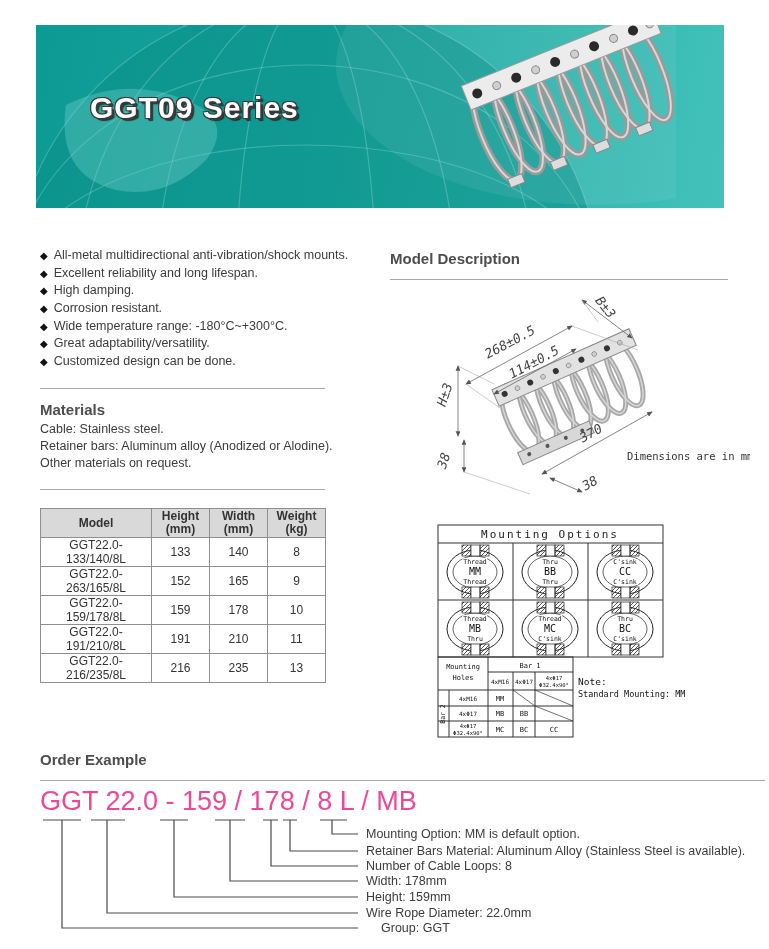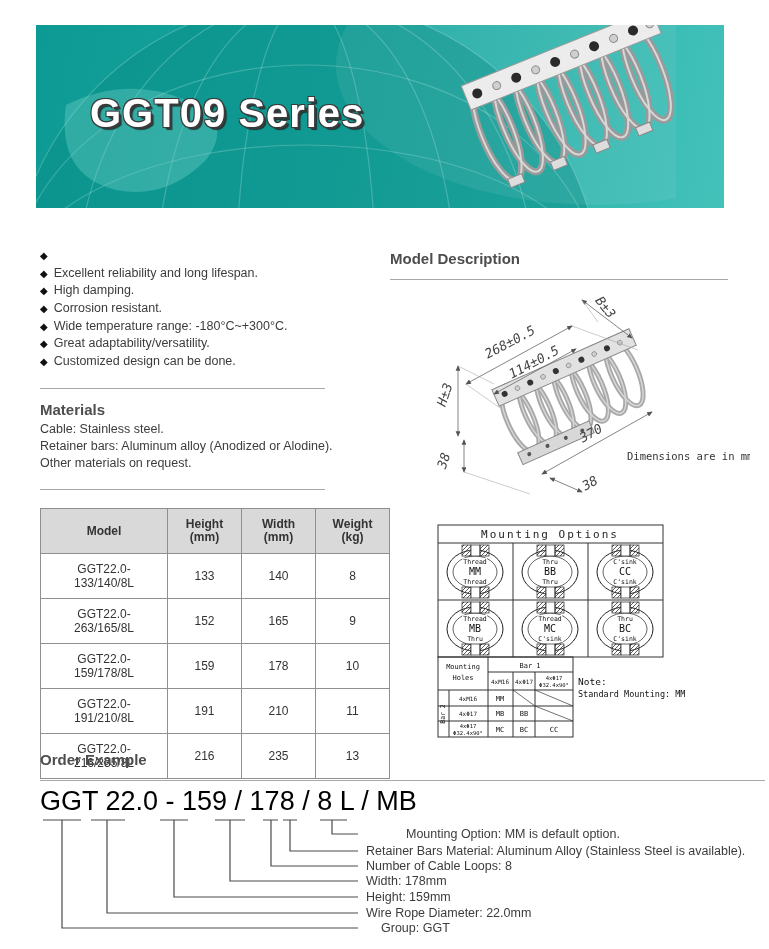--- a/index.html
+++ b/index.html
@@ -2,41 +2,41 @@
 <html><head>
 <meta charset="utf-8">
 <style>
   html,body{margin:0;padding:0;background:#fff;}
   .page{position:relative;width:769px;height:949px;background:#fff;overflow:hidden;
         font-family:"Liberation Sans",sans-serif;color:#3c3c3c;}
   .abs{position:absolute;}
   
   .banner{position:absolute;left:36px;top:25px;width:688px;height:183px;overflow:hidden;
           background:linear-gradient(100deg,#0d9a94 0%,#1ca7a0 45%,#43c2ba 100%);}
-  .banner-title{position:absolute;left:54px;top:66px;font-size:40px;font-weight:bold;color:#fff;
+  .banner-title{position:absolute;left:54px;top:66px;font-size:30px;font-weight:bold;color:#fff;
           letter-spacing:1px;white-space:nowrap;
           text-shadow:2px 2px 0 #3a3a3a,-1px -1px 0 #3a3a3a,1px -1px 0 #3a3a3a,-1px 1px 0 #3a3a3a,3px 3px 1px rgba(30,30,30,.8);}
   
   .section-heading{position:absolute;font-size:15px;font-weight:bold;color:#4d4d4d;white-space:nowrap;}
   .rule{position:absolute;height:1px;background:#a8a8a8;}
   
   .features{position:absolute;left:40px;top:246px;width:340px;font-size:12.5px;}
   .feature-row{display:flex;align-items:flex-start;gap:6px;height:17.7px;line-height:15px;padding-top:2px;box-sizing:border-box;}
   .diamond{font-size:10px;line-height:15px;color:#111;}
   
   .materials-lines{position:absolute;left:40px;top:421px;font-size:12.5px;line-height:17px;}
   
   table.spec{position:absolute;left:40px;top:508px;border-collapse:collapse;font-size:12px;color:#333;}
-  table.spec th,table.spec td{border:1px solid #8f8f8f;padding:8px;}
+  table.spec th,table.spec td{border:1px solid #8f8f8f;padding:0;}
   table.spec th{background:#d9d9d9;font-weight:bold;height:28px;line-height:13px;}
   table.spec td{height:22px;text-align:center;}
   td.model-cell{text-align:left;padding-left:6px;width:104px;margin-left:20px;}
   .col-model{width:110px;} .col-num{width:57px;}
   
-  .order-code{position:absolute;left:40px;top:786px;font-size:27px;color:#000000;white-space:nowrap;letter-spacing:0px;}
+  .order-code{position:absolute;left:40px;top:786px;font-size:27px;color:#ec4899;white-space:nowrap;letter-spacing:0px;}
   .order-label{position:absolute;left:366px;font-size:12.5px;white-space:nowrap;color:#3c3c3c;}
   
   text{font-family:"DejaVu Sans Mono",monospace;}
 </style>
 </head>
 <body>
 
 <div class="page">
 
   <div class="banner">
@@ -99,20 +99,21 @@
             <circle cx="198" cy="-13" r="4" fill="#cfcfcf" stroke="#888"></circle>
         </g>
       </g>
     </svg>
     <div class="banner-title">GGT09 Series</div>
   </div>
 
   <div class="features">
     <div class="feature-row">
         <span class="diamond">◆</span>
+        <span>All-metal multidirectional anti-vibration/shock mounts.</span>
       </div>
     <div class="feature-row">
         <span class="diamond">◆</span>
         <span>Excellent reliability and long lifespan.</span>
       </div>
     <div class="feature-row">
         <span class="diamond">◆</span>
         <span>High damping.</span>
       </div>
     <div class="feature-row">
@@ -449,21 +450,21 @@
       <path d="M175 5 H205 M190 5 V66 H318"></path>
 
       <path d="M120 5 H148 M134 5 V82 H318"></path>
 
       <path d="M51 5 H85 M67 5 V98 H318"></path>
 
       <path d="M3 5 H41 M22 5 V113 H318"></path>
     </g>
   </svg>
 
-  <div class="order-label" style="top:827px;margin-left:40px;">Mounting Option: MM is default option.</div>
+  <div class="order-label" style="top:827px;">Mounting Option: MM is default option.</div>
   <div class="order-label" style="top:844px;">Retainer Bars Material: Aluminum Alloy (Stainless Steel is available).</div>
   <div class="order-label" style="top:859px;">Number of Cable Loops: 8</div>
   <div class="order-label" style="top:874px;">Width: 178mm</div>
   <div class="order-label" style="top:890px;">Height: 159mm</div>
   <div class="order-label" style="top:906px;">Wire Rope Diameter: 22.0mm</div>
   <div class="order-label" style="top:921px;margin-left:15px;">Group: GGT</div>
 
 </div>
 
 </body></html>

